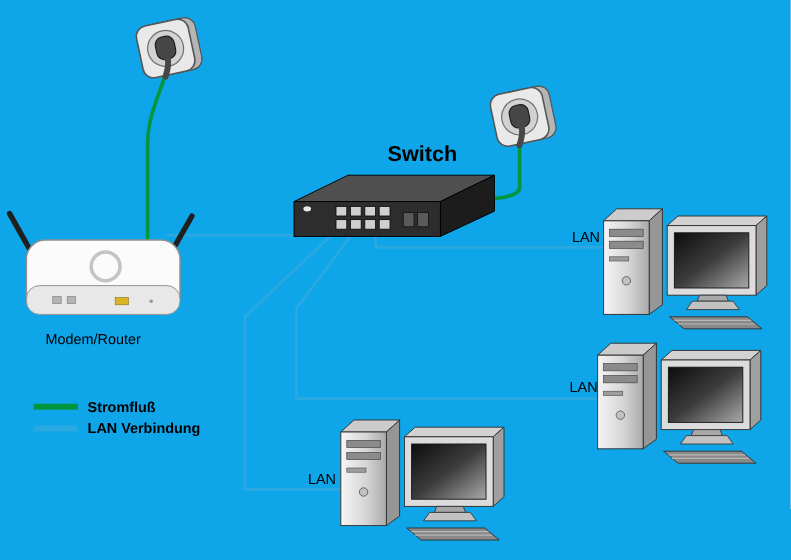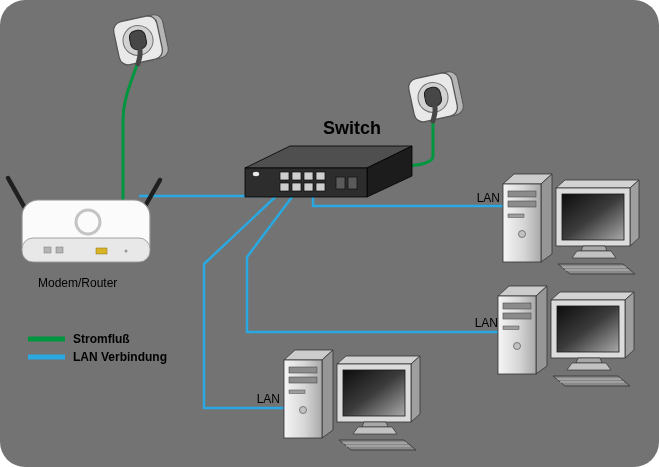--- a/index.html
+++ b/index.html
@@ -5,23 +5,22 @@
   html, body {
     margin: 0;
     padding: 0;
     background: #ffffff;
     font-family: "Liberation Sans", sans-serif;
   }
   .stage {
     position: relative;
     width: 659px;
     height: 467px;
-    background: #737373;
+    background: #0ea5e9;
     overflow: hidden;
-    border-radius: 25px;
   }
   svg text {
     fill: #000000;
     font-family: "Liberation Sans", sans-serif;
   }
   .title-text   { font-size: 18px; font-weight: bold; }
   .device-text  { font-size: 12px; }
   .lan-text     { font-size: 12px; }
   .legend-text  { font-size: 12px; font-weight: bold; }
   .cable        { fill: none; stroke-linecap: round; stroke-linejoin: round; }

